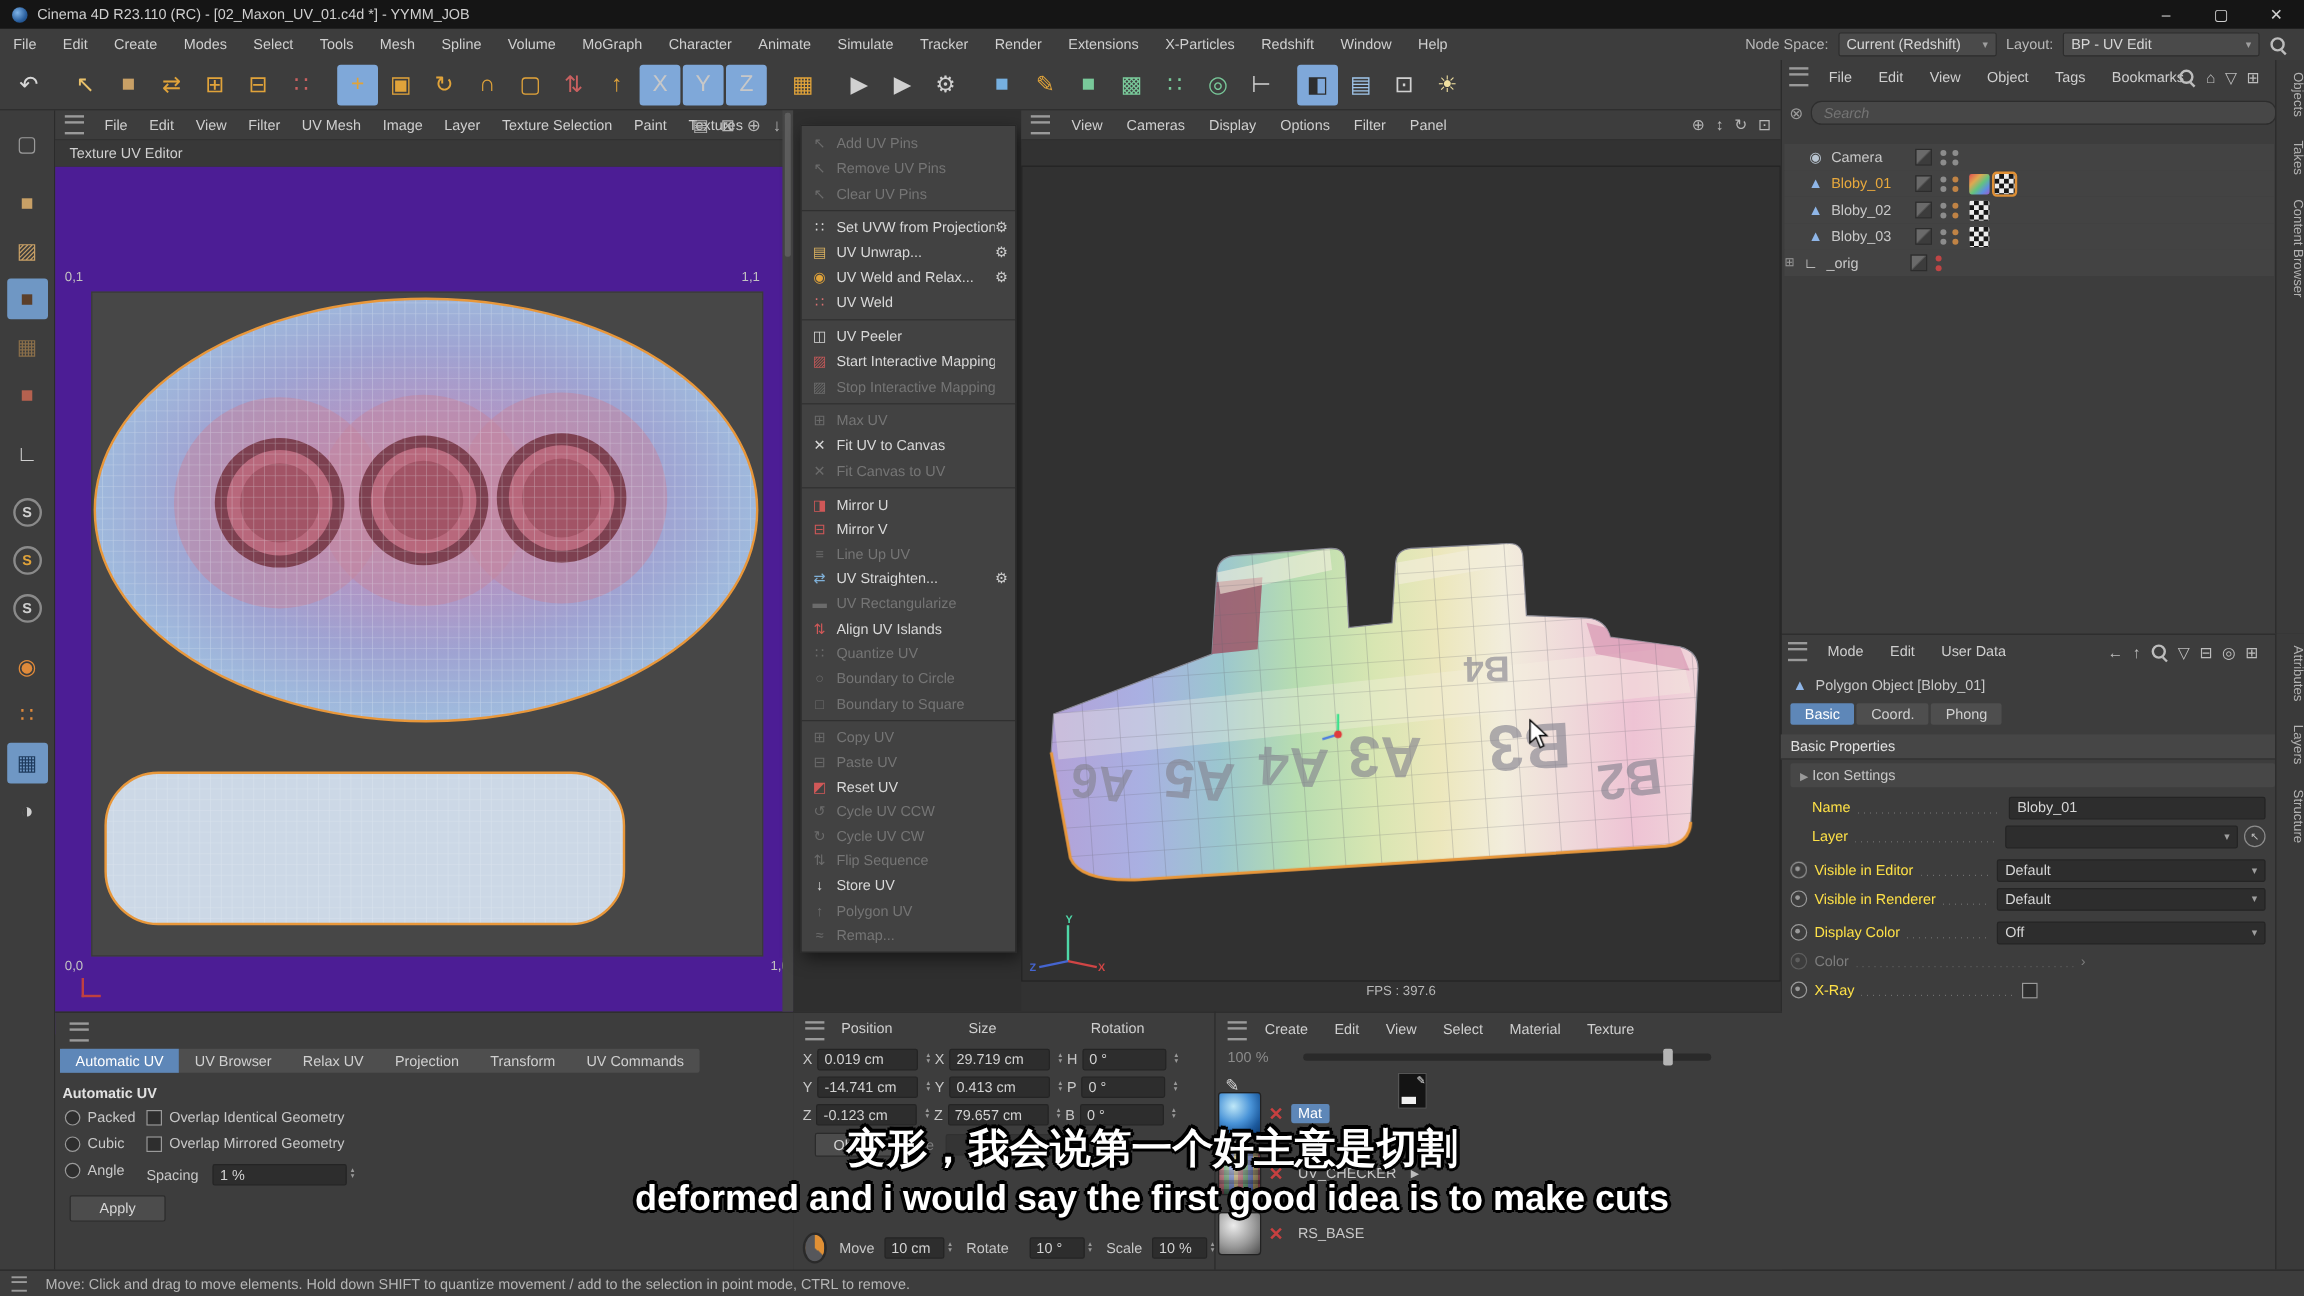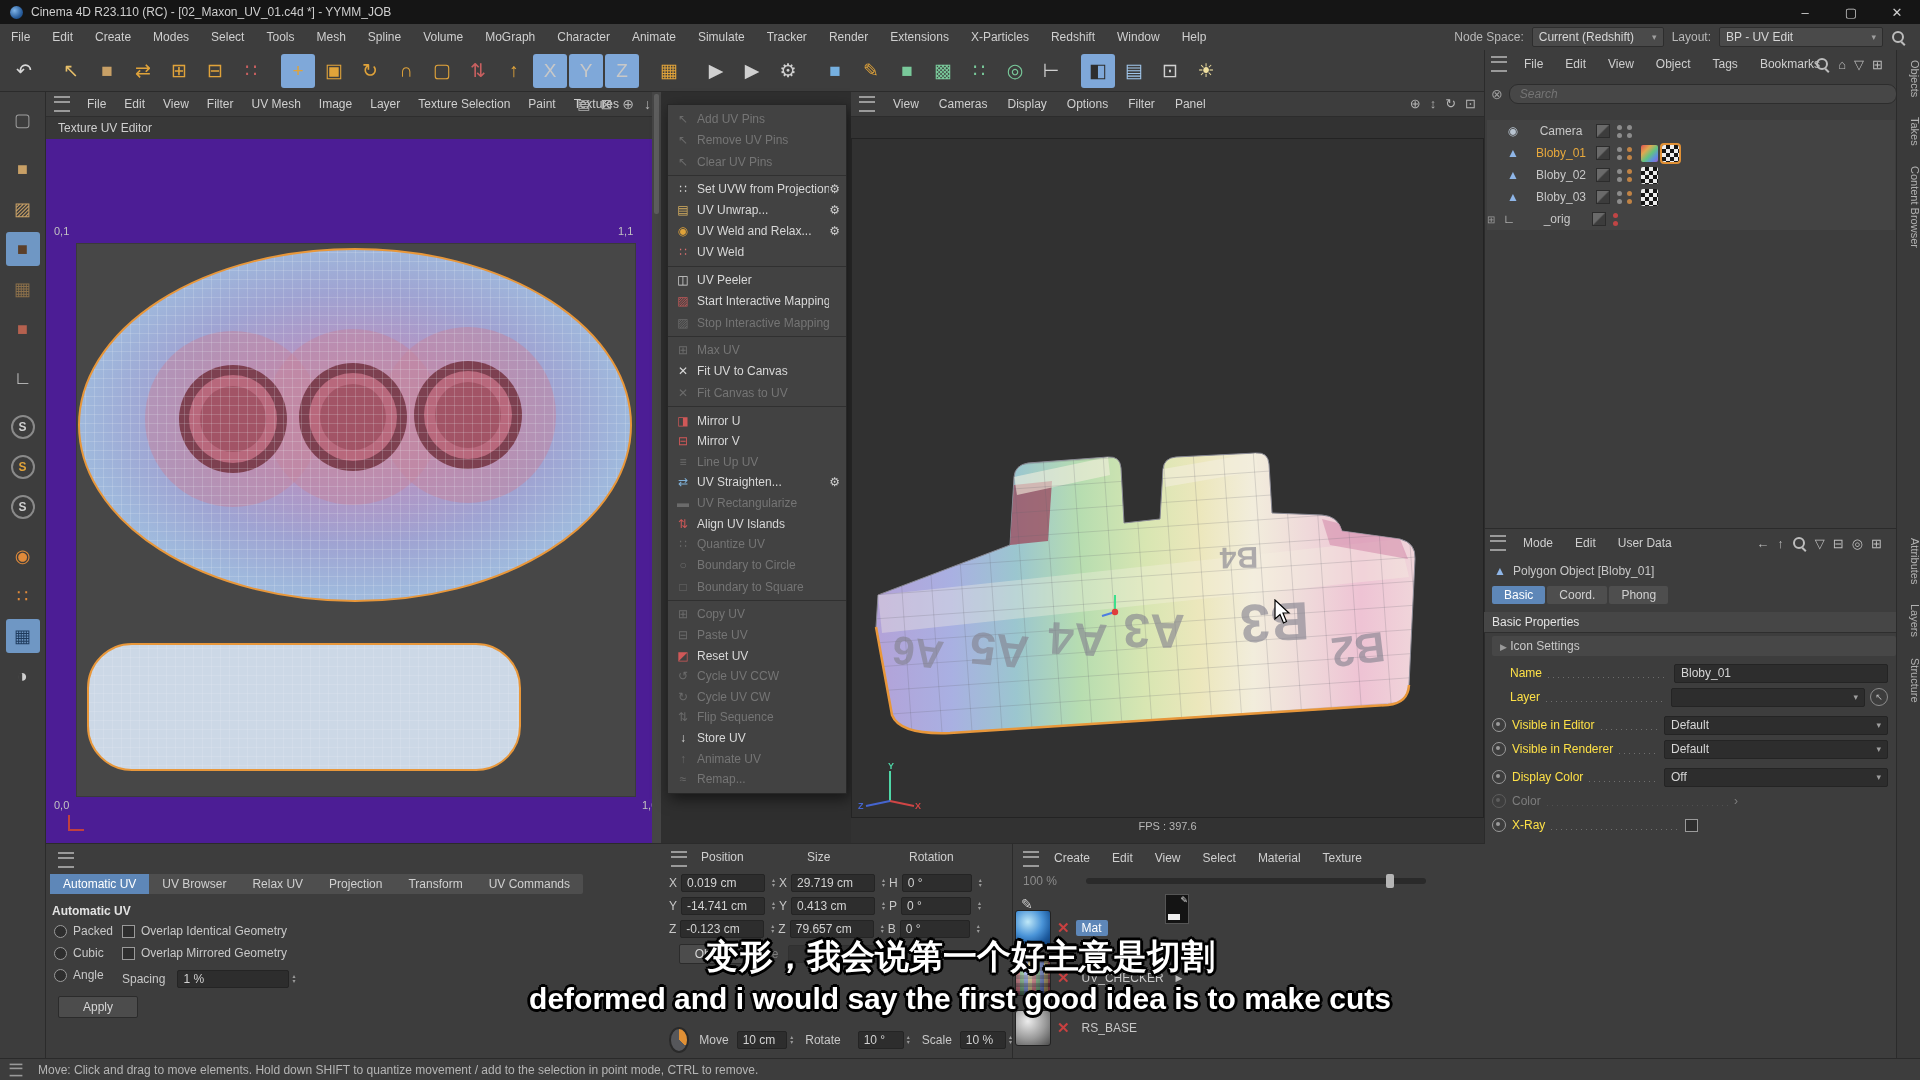--- a/index.html
+++ b/index.html
@@ -91,21 +91,21 @@
   
   #rightpanel{left:1484px;top:50px;width:412px;height:1008px;background:#3d3d3d;border-left:1px solid #2b2b2b;}
   .rp-menurow{height:28px;display:flex;align-items:center;padding-left:6px;}
   .rp-menurow .mi{padding:0 11px;}
   .rp-icons{position:absolute;display:flex;gap:8px;align-items:center;color:#bdbdbd;font-size:13px;}
   #searchrow{position:absolute;left:0;top:32px;width:412px;height:24px;display:flex;align-items:center;}
   #searchbox{margin-left:6px;width:378px;height:18px;background:#474747;border:1px solid #2d2d2d;border-radius:9px;
      color:#9a9a9a;font-style:italic;padding:0 10px;font-size:12px;font-family:"Liberation Sans",sans-serif;outline:none;}
   .objrow{position:absolute;left:2px;width:408px;height:22px;display:flex;align-items:center;background:rgba(255,255,255,.03);}
   .objicon{width:16px;text-align:center;margin-right:5px;}
-  .objname{width:70px;white-space:nowrap;text-align:center;}
+  .objname{width:70px;white-space:nowrap;}
   .swatch{width:12px;height:12px;background:linear-gradient(135deg,#6a6a6a 45%,#3c3c3c 55%);border:1px solid #2c2c2c;margin-right:7px;}
   .dotcol{display:flex;flex-direction:column;gap:3px;margin-right:5px;}
   .dot{width:5px;height:5px;border-radius:50%;background:#8c8c8c;}
   .dot.red{background:#c04545;}
   .dot.orange{background:#c08345;}
   .tag{width:17px;height:17px;border-radius:2px;margin-left:4px;flex:0 0 auto;}
   .tag.gradient{background:linear-gradient(135deg,#e05050,#e0a850 30%,#63c380 55%,#5f8fe0 78%,#9a5fc9);}
   .tag.checker{background:repeating-conic-gradient(#161616 0% 25%,#ececec 0% 50%);background-size:8px 8px;}
   .tag.hl{outline:2px solid #e09035;}
   .sidetabs{position:absolute;left:1896px;width:24px;background:#3a3a3a;border-left:1px solid #2b2b2b;}
@@ -707,21 +707,21 @@
       </div>
 
       <div class="cm-item">
         <span class="cm-ico" style="color: rgb(216, 216, 216);">↓</span>
         <span class="cm-label">Store UV</span>
         <span class="cm-gear" style="visibility: hidden;">⚙</span>
       </div>
 
       <div class="cm-item disabled">
         <span class="cm-ico">↑</span>
-        <span class="cm-label">Animate UV</span>
+        <span class="cm-label">Polygon UV</span>
         <span class="cm-gear" style="visibility: hidden;">⚙</span>
       </div>
 
       <div class="cm-item disabled">
         <span class="cm-ico">≈</span>
         <span class="cm-label">Remap...</span>
         <span class="cm-gear" style="visibility: hidden;">⚙</span>
       </div>
     </div>
 

